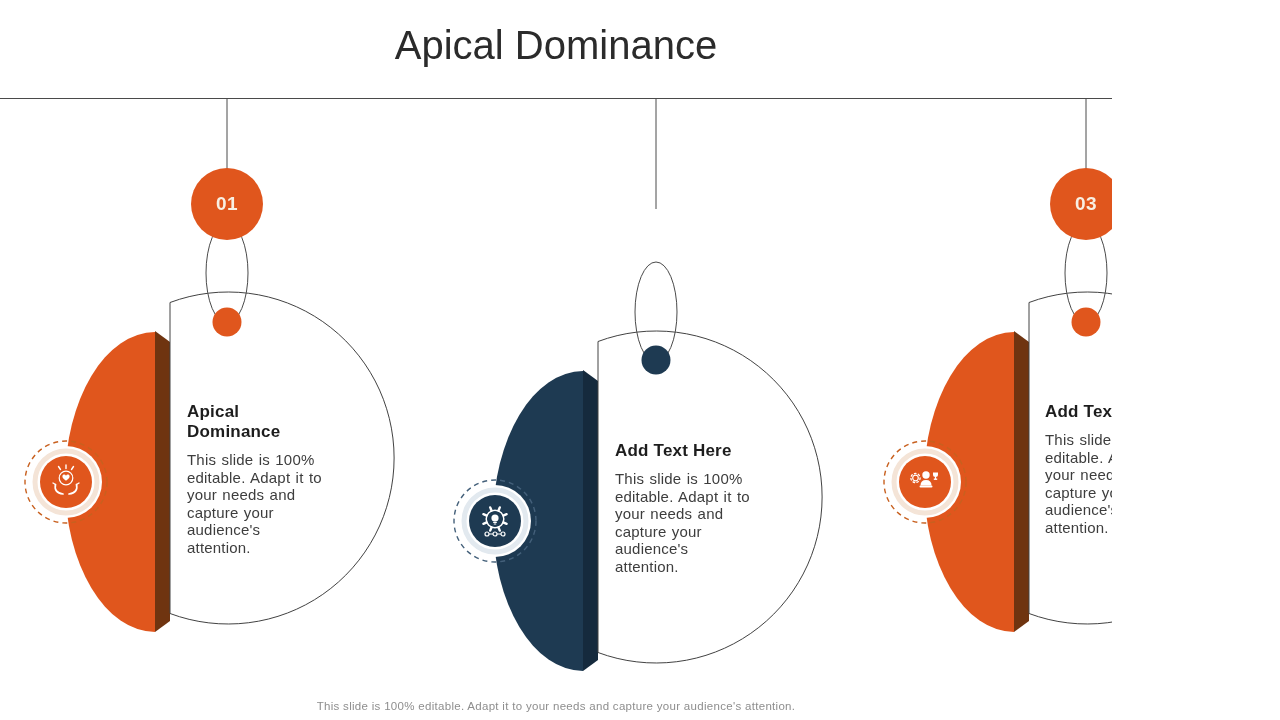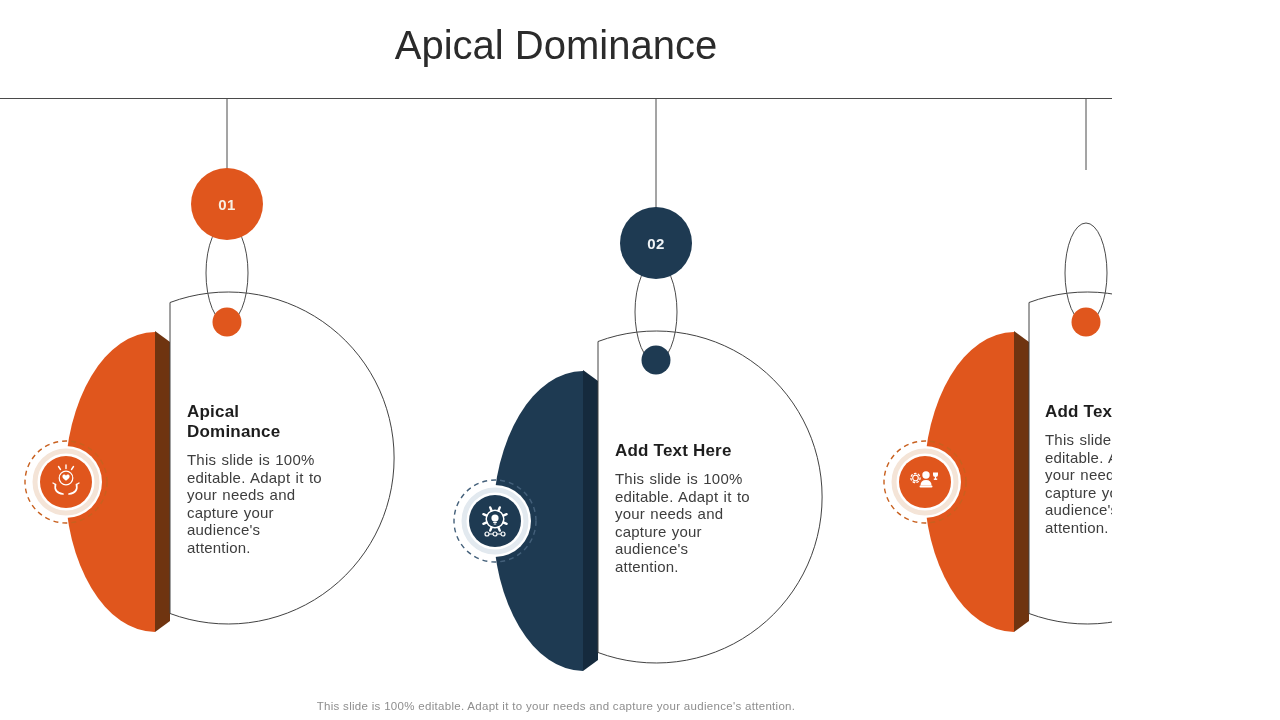--- a/index.html
+++ b/index.html
@@ -9,21 +9,21 @@
   }
   .main-title{
     position:absolute;top:21px;left:0;width:100%;text-align:center;
     font-size:40px;line-height:48px;font-weight:400;color:#2b2b2b;margin:0;
   }
   .rule{position:absolute;top:98px;left:0;width:1280px;height:0;border-top:1px solid #4a4a4a;}
   .gfx{position:absolute;left:0;top:0;}
   .num{
     position:absolute;width:72px;height:72px;border-radius:50%;
     display:flex;align-items:center;justify-content:center;
-    font-weight:bold;font-size:15px;letter-spacing:0.5px;
+    font-weight:bold;font-size:19px;letter-spacing:0.5px;
   }
   .num.orange{background:#E0561D;color:#F8EFE3;}
   .num.navy{background:#1E3A52;color:#EFF3F6;}
   .cardtext{position:absolute;width:142px;}
   .ct{font-size:17px;font-weight:bold;color:#1d1d1d;margin:0 0 9px 0;letter-spacing:0.2px;}
   .cb{font-size:15px;line-height:17.5px;color:#3d3d3d;letter-spacing:0.2px;word-spacing:1px;margin:0;}
   .footer{
     position:absolute;top:700px;left:0;width:100%;text-align:center;
     font-size:11.5px;color:#8e8e8e;letter-spacing:0.3px;
   }
@@ -113,22 +113,22 @@
           <path d="M10.5,-5 L10.5,-3.5" stroke-width="1.2"></path>
           <rect x="8.8" y="-3.5" width="3.4" height="1.4" fill="#ffffff" stroke="none"></rect>
         </g>
       </g>
     </g>
   </svg>
 
   <div class="num orange" style="left:191px;top:168px;">
     <span>01</span>
   </div>
-  <div class="num navy" style="left:620px;top:207px;">
-    <span>02</span>
+  <div class="num orange" style="left:1050px;top:168px;">
+    <span>03</span>
   </div>
 
   <div class="cardtext" style="left:187px;top:402px;">
     <div class="ct">Apical Dominance</div>
     <div class="cb">This slide is 100% editable. Adapt it to your needs and capture your audience's attention.</div>
   </div>
   <div class="cardtext" style="left:615px;top:441px;">
     <div class="ct">Add Text Here</div>
     <div class="cb">This slide is 100% editable. Adapt it to your needs and capture your audience's attention.</div>
   </div>

